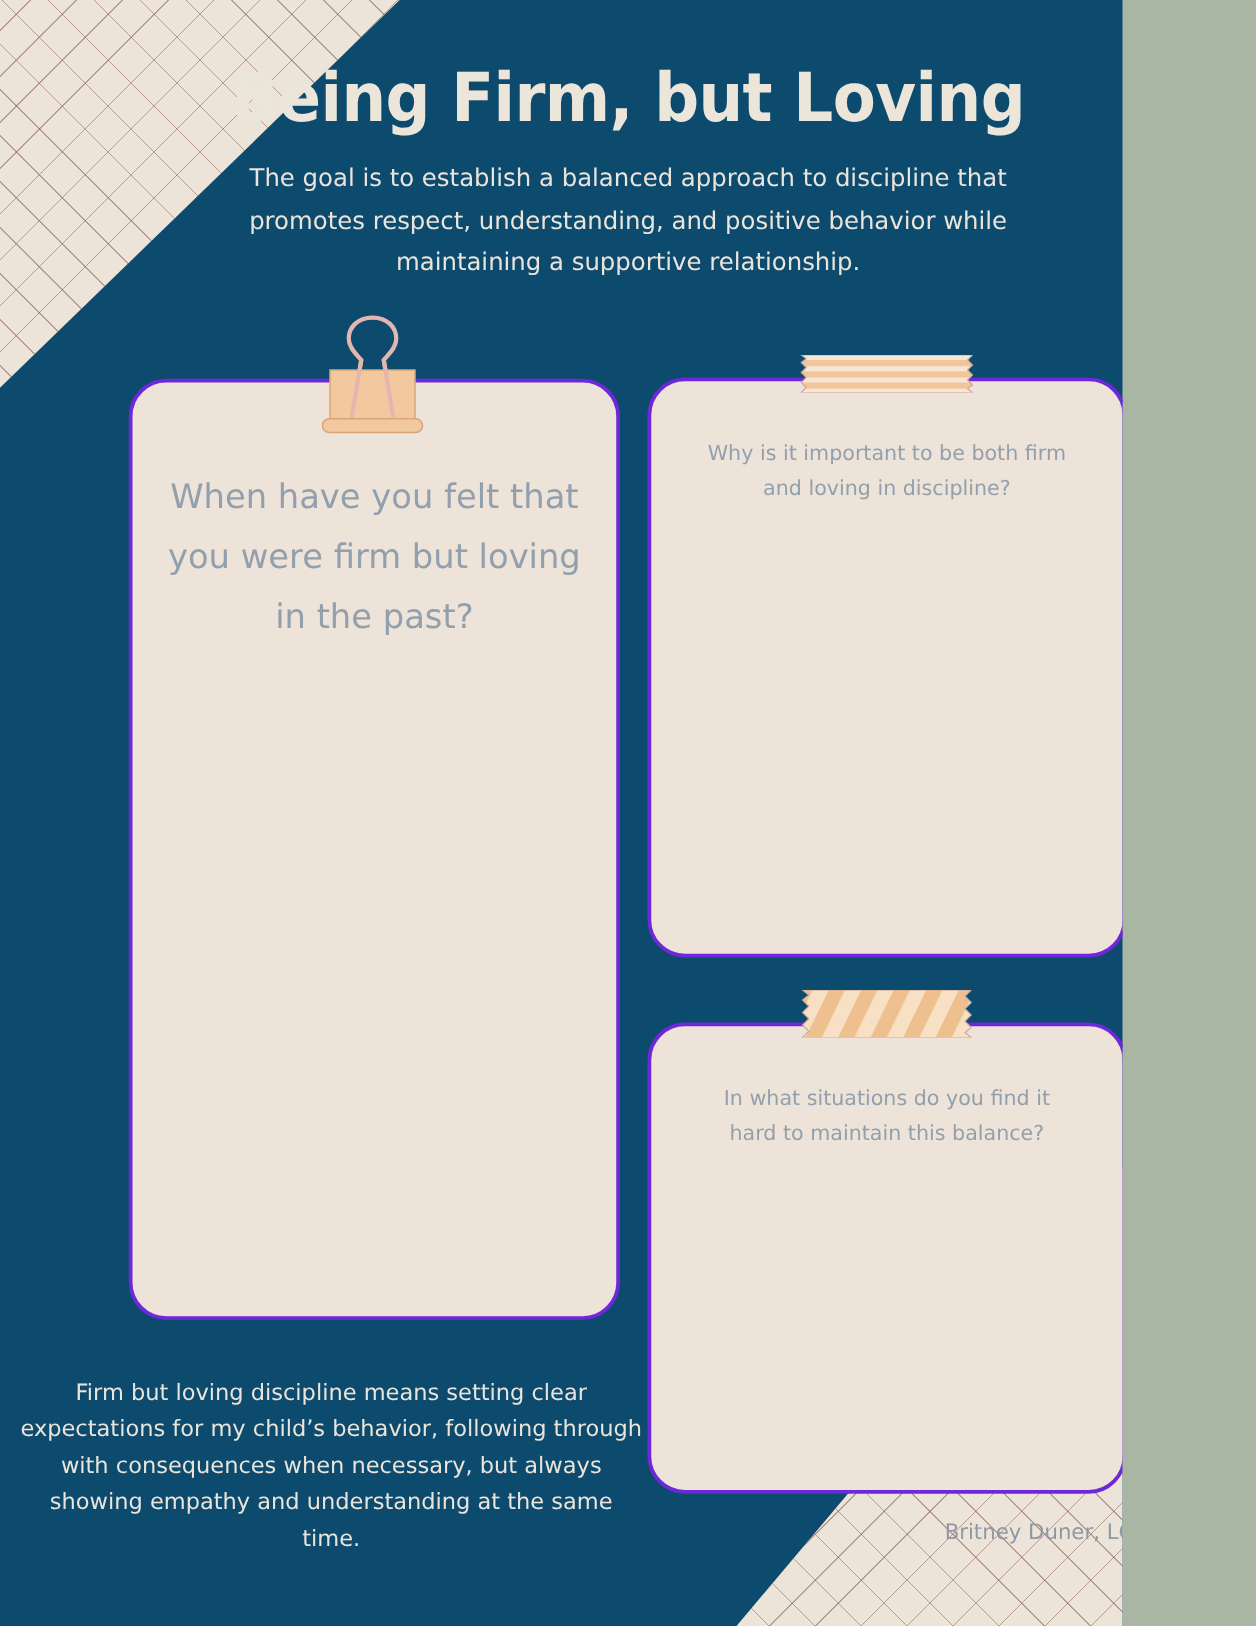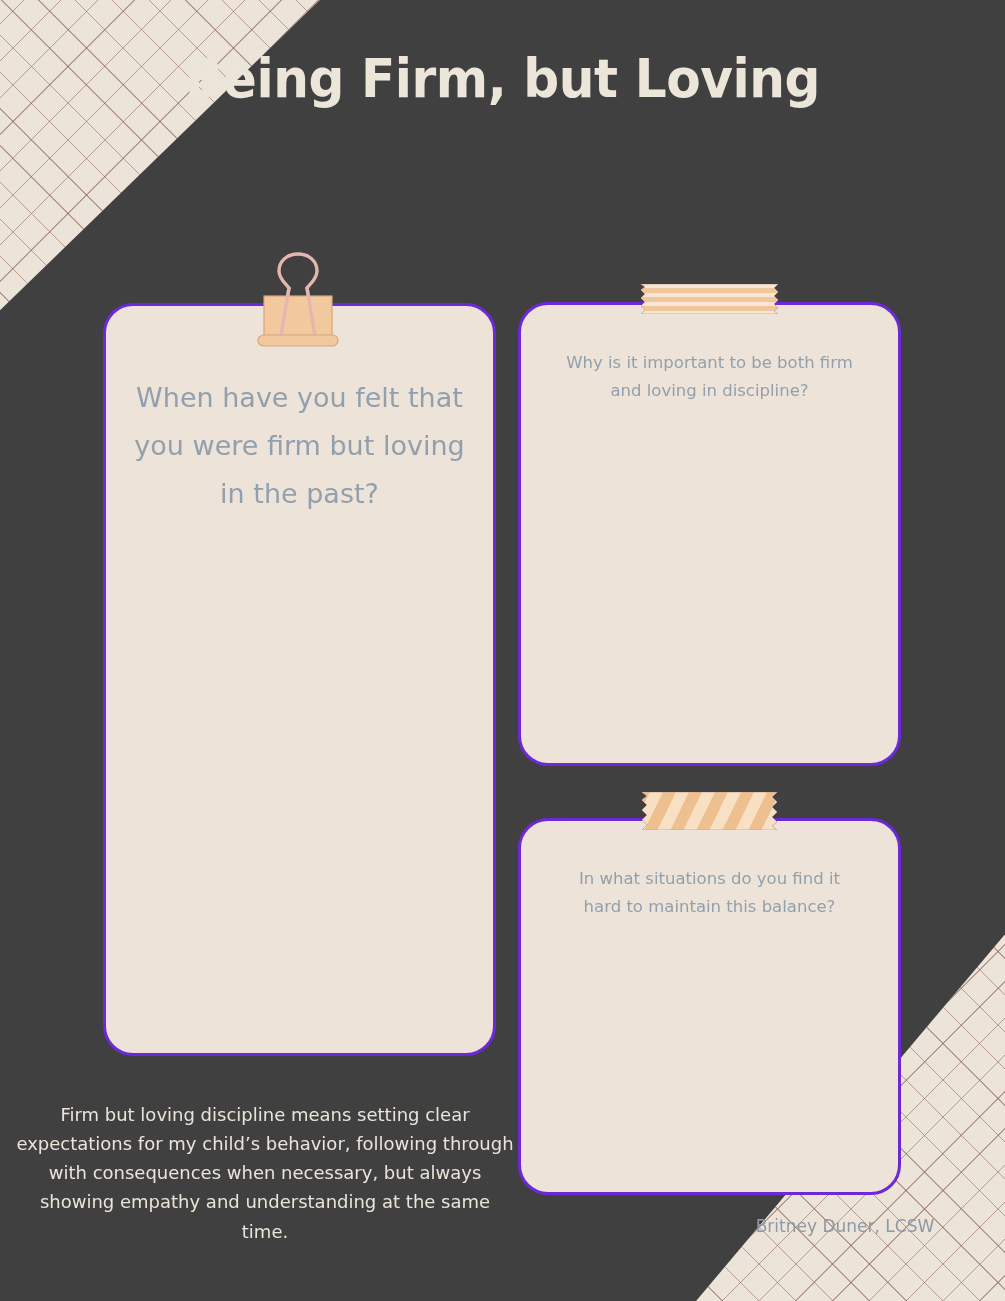--- a/index.html
+++ b/index.html
@@ -8,23 +8,23 @@
   }
   body {
     width: 1005px;
     height: 1301px;
     font-family: "DejaVu Sans", "Liberation Sans", sans-serif;
     background: #a9b6a3;
     overflow: hidden;
   }
   #poster {
     position: relative;
-    width: 1005px;
+    width: 898px;
     height: 1301px;
-    background: #404040;
+    background: #0c4a6e;
     overflow: hidden;
   }
 
   
   .corner-grid {
     position: absolute;
     background-color: #ece3d9;
     background-image:
       repeating-linear-gradient(45deg,  rgba(140,96,86,0.55) 0 1px, rgba(0,0,0,0) 1px 26px),
       repeating-linear-gradient(-45deg, rgba(140,96,86,0.55) 0 1px, rgba(0,0,0,0) 1px 26px);
@@ -176,20 +176,21 @@
 </head>
 <body>
 
 <div id="poster">
 
   <div id="corner-tl" class="corner-grid"></div>
   <div id="corner-br" class="corner-grid"></div>
 
   <div id="header">
     <h1 id="title">Being Firm, but Loving</h1>
+    <p id="subtitle">The goal is to establish a balanced approach to discipline that promotes respect, understanding, and positive behavior while maintaining a supportive relationship.</p>
   </div>
 
   <div id="card-left" class="card">
     <p class="card-prompt">When have you felt that you were firm but loving in the past?</p>
   </div>
 
   <div id="card-top-right" class="card">
     <p class="card-prompt">Why is it important to be both firm and loving in discipline?</p>
   </div>
 

